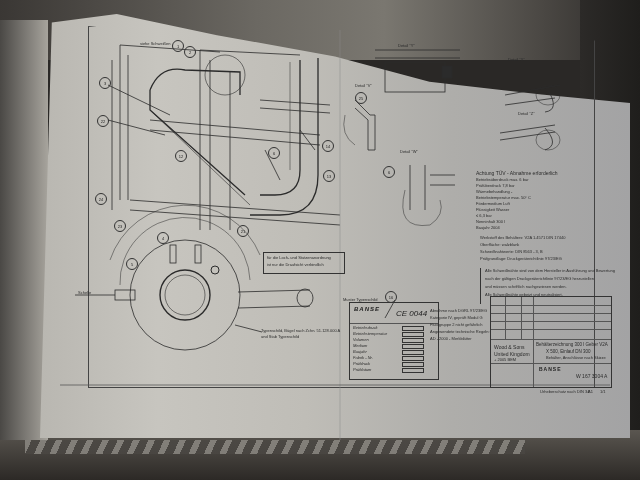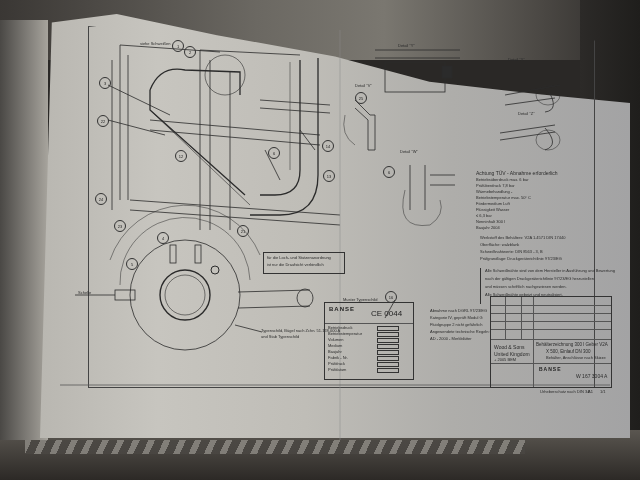--- a/index.html
+++ b/index.html
@@ -13,21 +13,21 @@
   .binder{position:absolute;left:0;top:20px;width:48px;height:420px;background:linear-gradient(90deg,#4a4845,#a7a49d);}
   .paper{position:absolute;left:40px;top:14px;width:590px;height:424px;
     background:linear-gradient(90deg,#b9b7b1 0%,#c7c5bf 20%,#bfbdb7 45%,#aeadaa 70%,#a3a3a4 100%);
     clip-path:polygon(2% 2%,13% 0%,30% 5%,50% 10%,66% 16%,85% 19%,100% 21%,100% 100%,0% 100%);}
   .frame{position:absolute;left:88px;top:26px;width:505px;height:360px;border:1px solid #444;
     clip-path:polygon(0 0,25% 4%,48% 6%,64% 9%,100% 4%,100% 100%,0 100%);}
   .t{position:absolute;color:#2b2b2b;font-size:4px;white-space:nowrap;line-height:1.2;}
   svg.draw{position:absolute;left:0;top:0;}
   .callout{position:absolute;width:10px;height:10px;border:1px solid #333;border-radius:50%;font-size:4px;display:flex;align-items:center;justify-content:center;color:#222;}
   .box{position:absolute;border:1px solid #333;}
-  .nameplate{left:324px;top:302px;width:88px;height:76px;}
+  .nameplate{left:349px;top:302px;width:88px;height:76px;font-style:italic;}
   .notebox{left:263px;top:252px;width:80px;height:20px;border:1px solid #333;}
   .titleblock{left:490px;top:296px;width:120px;height:90px;border:1px solid #333;}
   .row-line{position:absolute;left:0;right:0;height:0;border-top:1px solid #555;}
   .col-line{position:absolute;top:0;bottom:0;width:0;border-left:1px solid #555;}
   .ce{font-size:8px;color:#222;position:absolute;}
   .brand{font-size:6px;font-weight:bold;letter-spacing:1px;position:absolute;color:#222;}
   .notes-block{position:absolute;left:480px;top:268px;width:130px;height:36px;border-left:1px solid #333;}
 </style>
 </head>
 <body>

